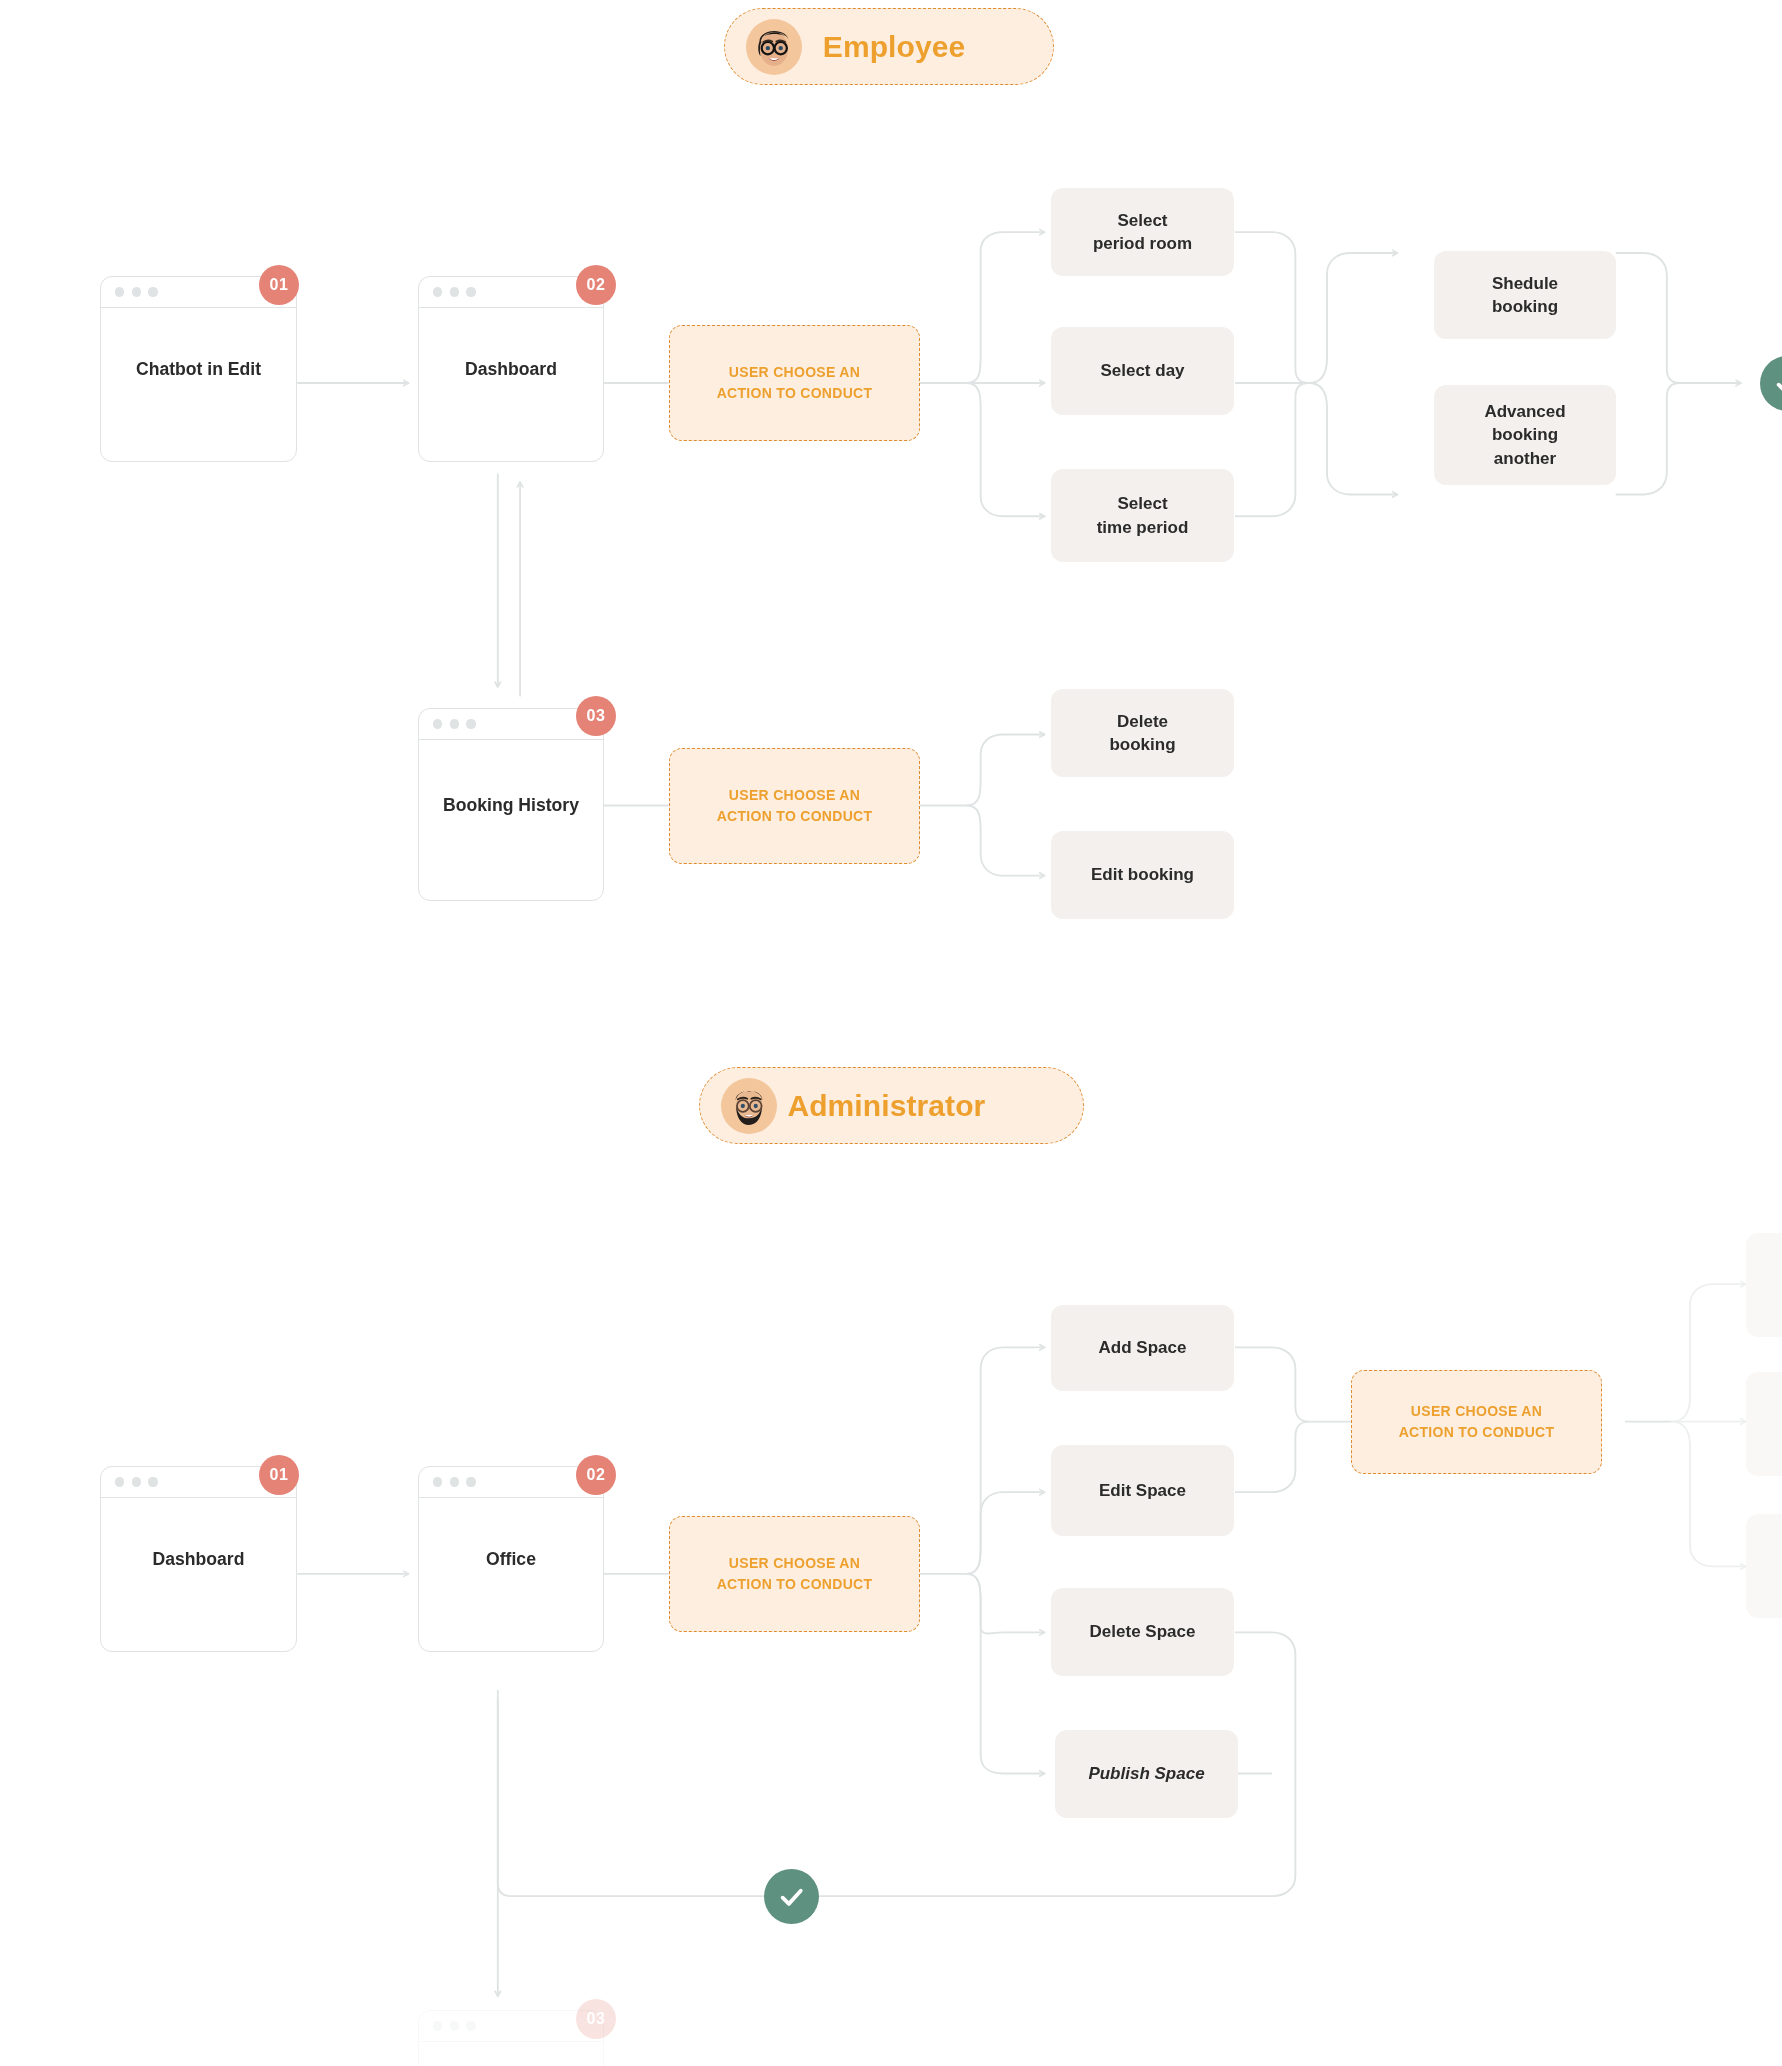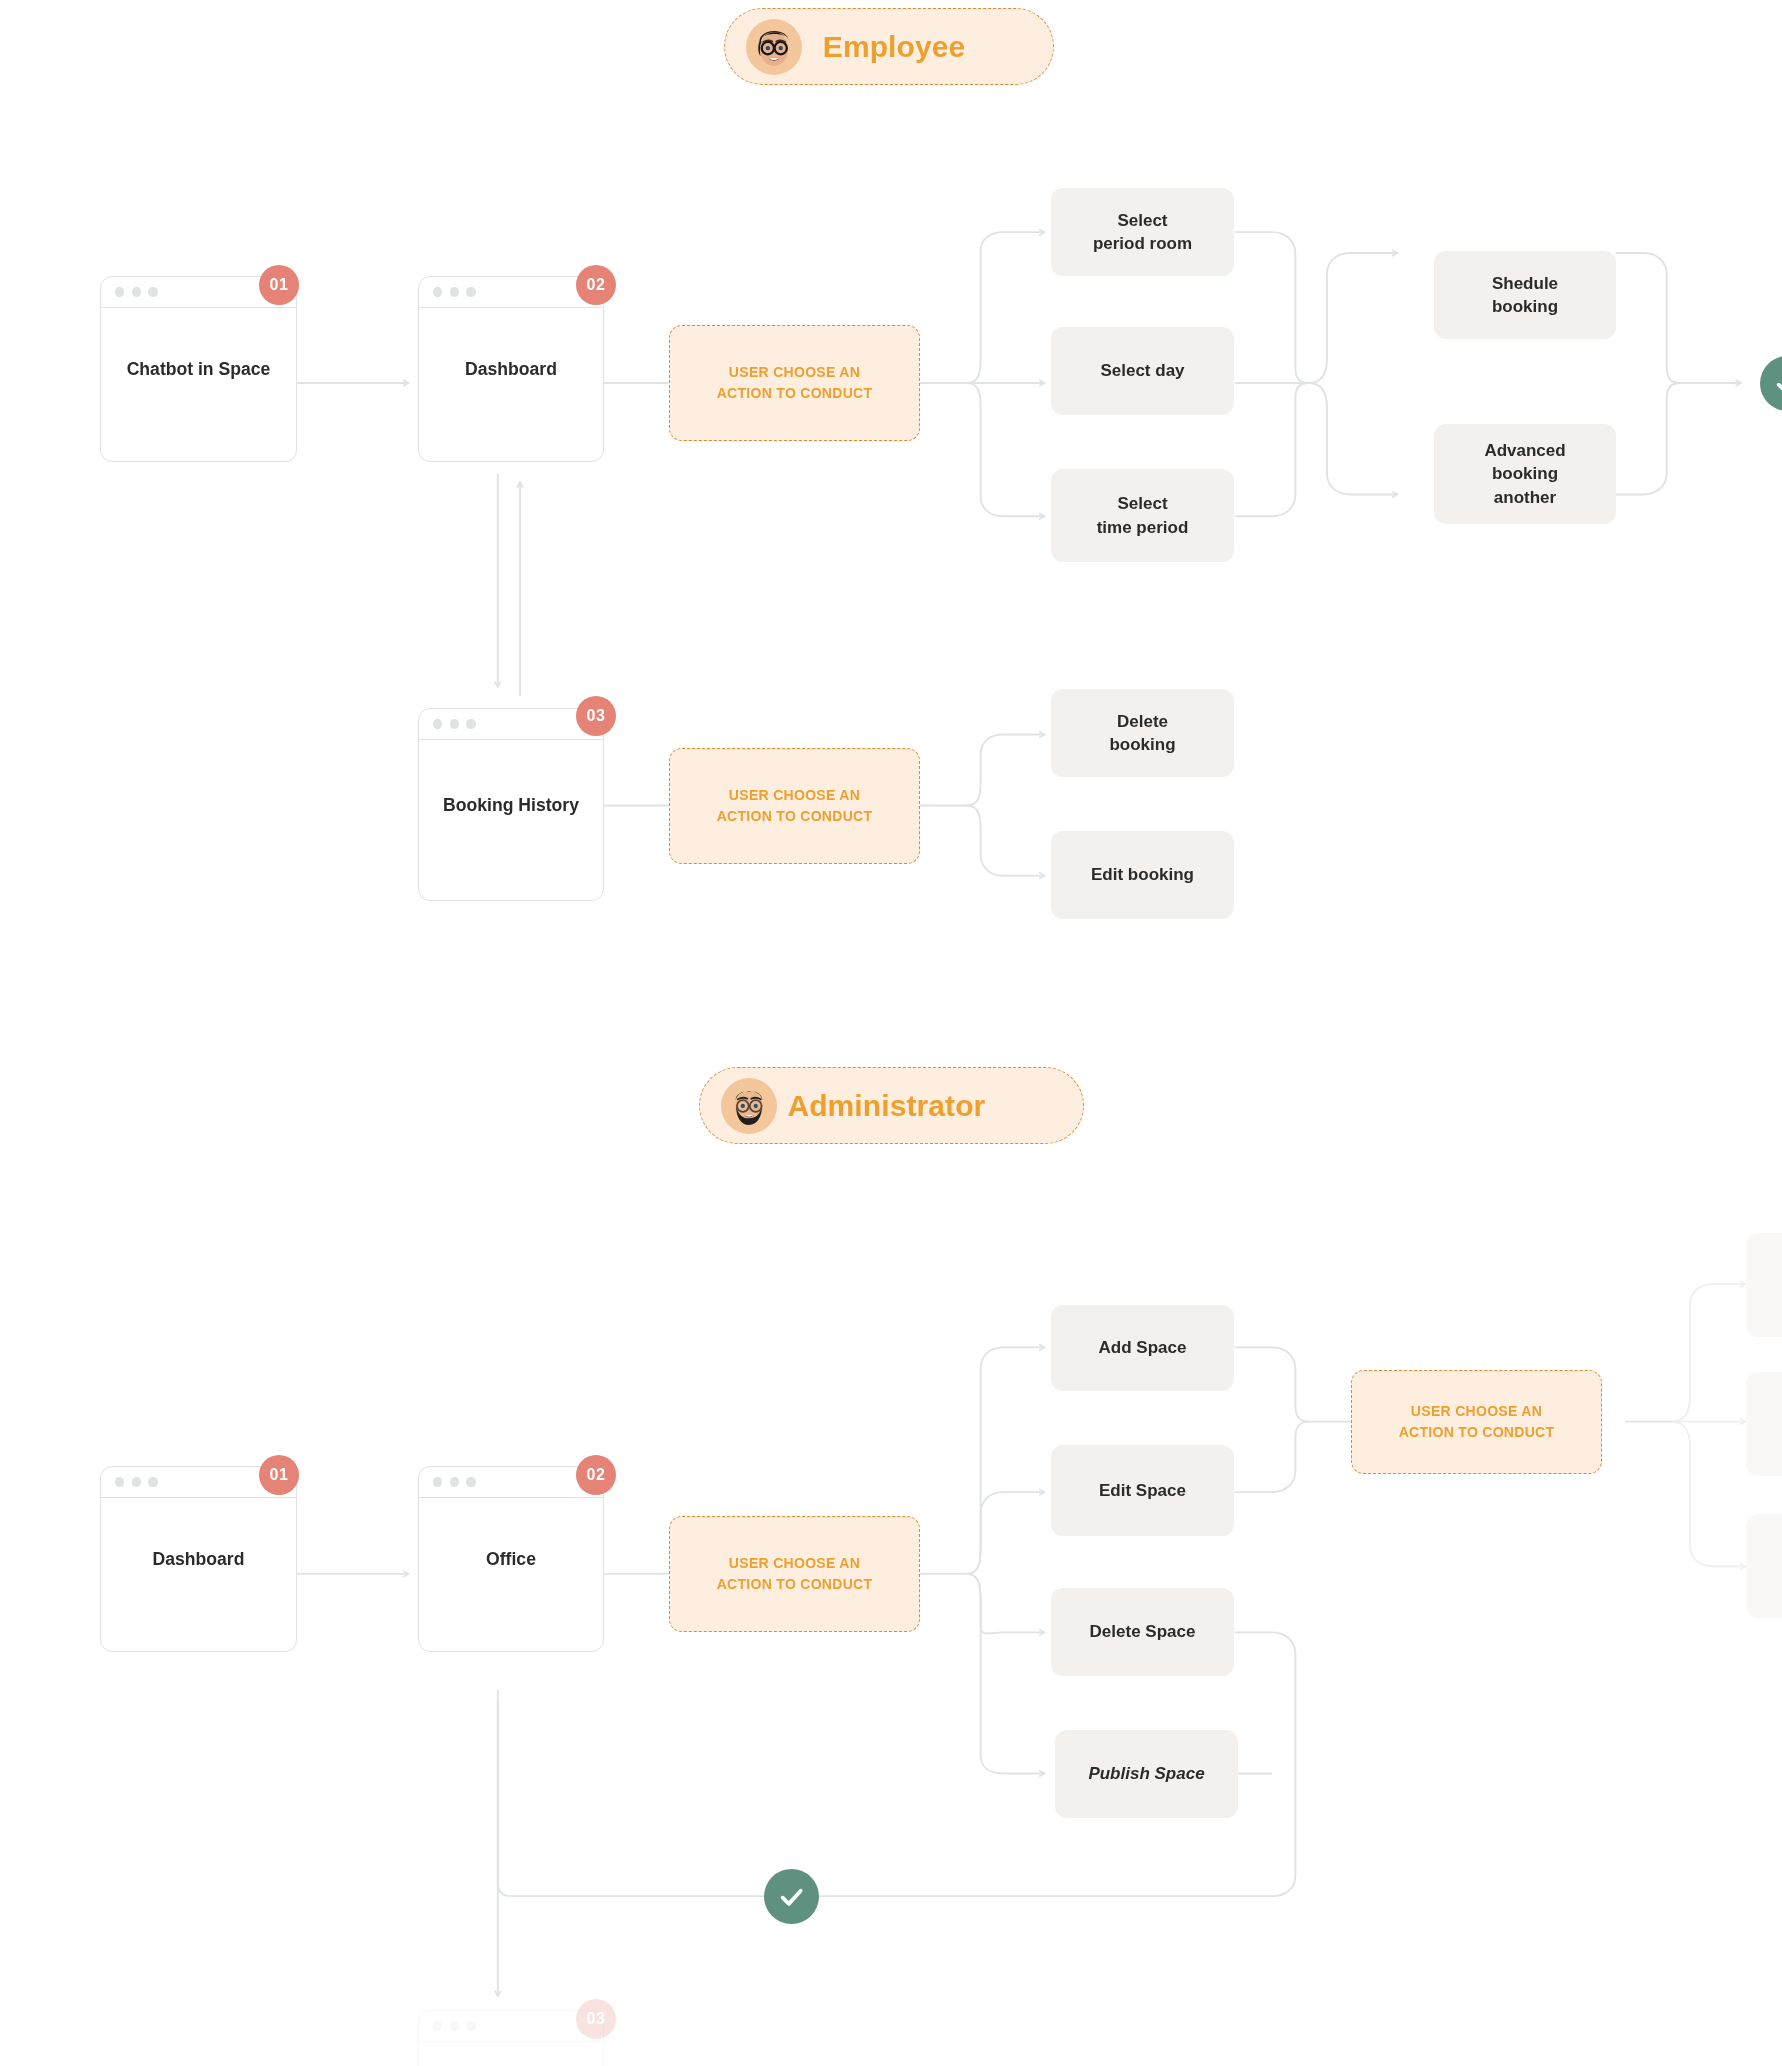--- a/index.html
+++ b/index.html
@@ -168,21 +168,21 @@
     </div>
     <div class="role-name" style="font-size:30px;">Employee</div>
   </div>
 
   <div class="browser" style="left:100px;top:276px;width:197px;height:186px;">
     <div class="browser-bar">
       <span class="dot"></span>
       <span class="dot"></span>
       <span class="dot"></span>
     </div>
-    <div class="browser-title">Chatbot in Space</div>
+    <div class="browser-title">Chatbot in Edit</div>
   </div>
   <div class="step-badge" style="left:259px;top:265px;">01</div>
 
   <div class="browser" style="left:418px;top:276px;width:186px;height:186px;">
     <div class="browser-bar">
       <span class="dot"></span>
       <span class="dot"></span>
       <span class="dot"></span>
     </div>
     <div class="browser-title">Dashboard</div>
@@ -230,21 +230,21 @@
       <div>time period</div>
     </div>
   </div>
 
   <div class="chip" style="left:1434px;top:251px;width:182px;height:88px;">
     <div>
       <div>Shedule</div>
       <div>booking</div>
     </div>
   </div>
-  <div class="chip" style="left:1434px;top:385px;width:182px;height:100px;margin-top:39px;">
+  <div class="chip" style="left:1434px;top:385px;width:182px;height:100px;">
     <div>
       <div>Advanced</div>
       <div>booking</div>
       <div>another</div>
     </div>
   </div>
 
   <div class="check-node" style="left:1760px;top:356px;">
     <svg viewBox="0 0 24 24">
       <path d="M4.5 12.5 L9.5 17.5 L19 7" fill="none" stroke="#ffffff" stroke-width="3" stroke-linecap="round" stroke-linejoin="round"></path>

